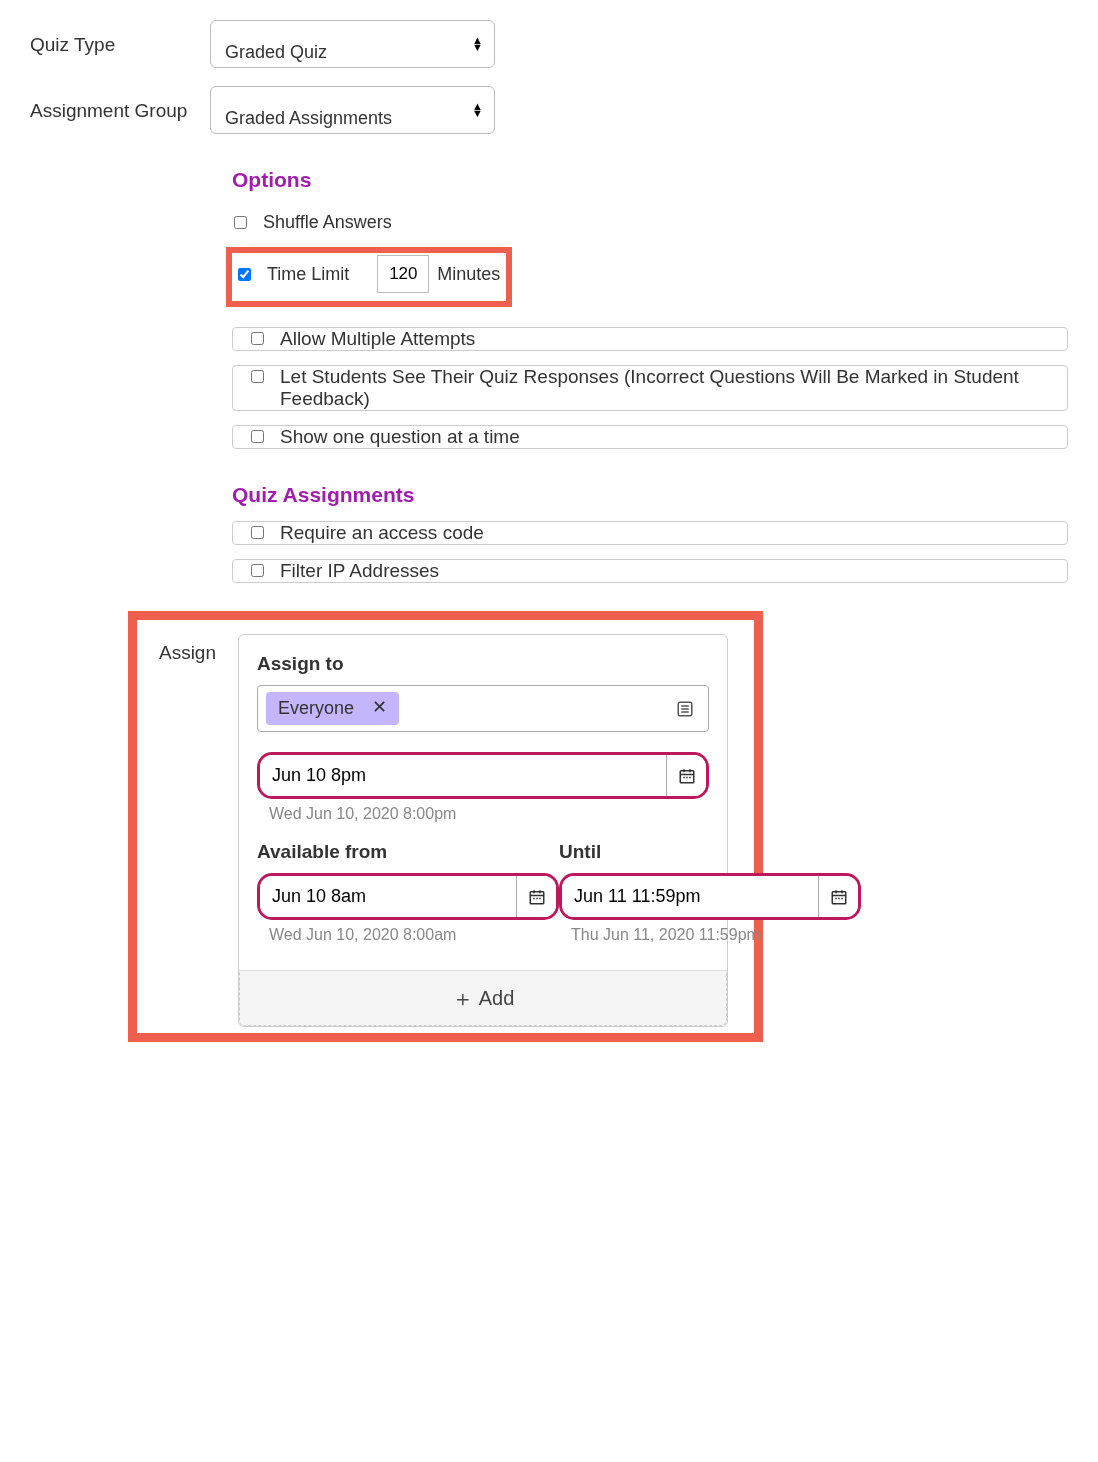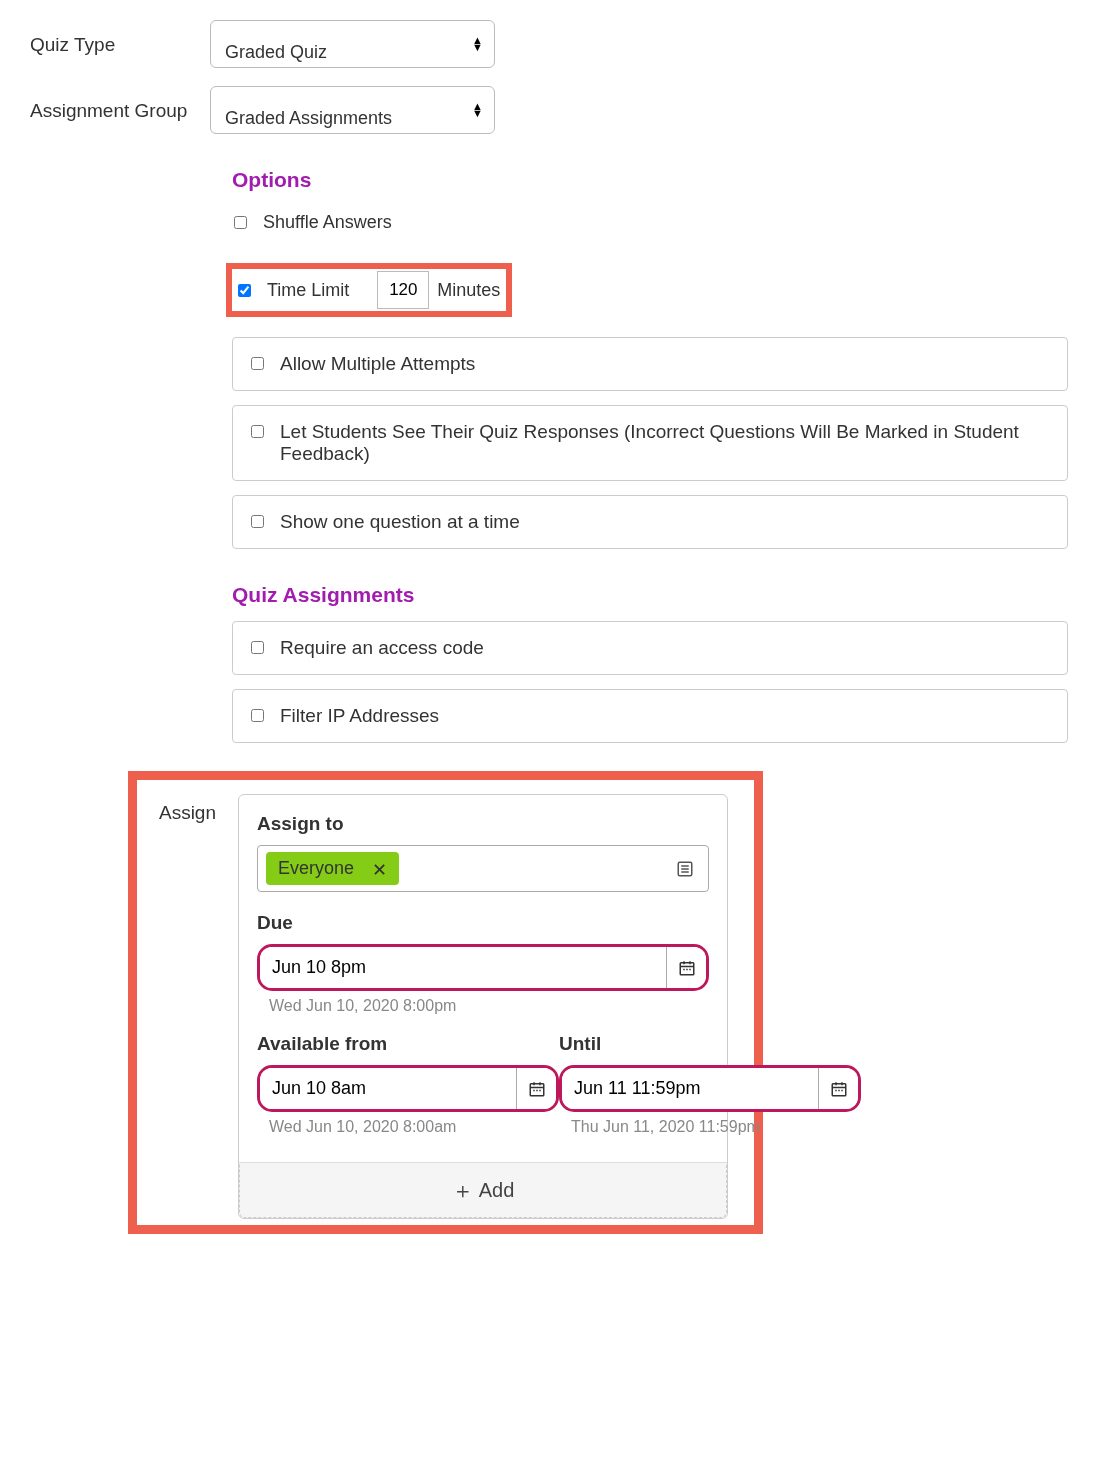--- a/index.html
+++ b/index.html
@@ -68,22 +68,22 @@
   .opt-row-plain {
     display: flex;
     align-items: center;
     padding: 8px 0;
   }
   .opt-row-plain input[type=checkbox] {
     margin: 0 16px 0 2px;
   }
   .highlight-red {
     border: 6px solid #ee604d;
-    padding: 2px 6px 2px 2px;
-    margin: 22px 0 6px -6px;
+    padding: 2px 6px 8px 2px;
+    margin: 6px 0 6px -6px;
     display: inline-flex;
     align-items: flex-start;
   }
   .time-limit-inner {
     display: flex;
     align-items: center;
   }
   .time-limit-inner input[type=number] {
     width: 52px;
     height: 38px;
@@ -91,21 +91,21 @@
     margin: 0 8px 0 28px;
     font-size: 17px;
     text-align: center;
     -moz-appearance: textfield;
   }
   .time-limit-inner input[type=number]::-webkit-outer-spin-button,
   .time-limit-inner input[type=number]::-webkit-inner-spin-button { -webkit-appearance: none; margin:0; }
   .opt-box {
     border: 1px solid #ccc;
     border-radius: 4px;
-    padding: 15px 16px;
+    padding: 0 16px;
     margin: 14px 0;
     display: flex;
     align-items: flex-start;
   }
   .opt-box input[type=checkbox] {
     margin: 4px 16px 0 2px;
     flex-shrink:0;
   }
   .opt-box .text { font-size: 19px; color:#333; }
 
@@ -141,25 +141,25 @@
   .assignee-field {
     border: 1px solid #aaa;
     border-radius: 4px;
     display: flex;
     align-items: center;
     padding: 6px 8px;
     position: relative;
     margin-bottom: 20px;
   }
   .chip {
-    background: #84cc16;
+    background: #c4b5fd;
     border-radius: 4px;
     padding: 6px 12px;
     display: flex;
-    align-items: flex-end;
+    align-items: flex-start;
     font-size: 18px;
   }
   .chip .x {
     margin-left: 18px;
     cursor: pointer;
     font-size: 18px;
     line-height: 1;
   }
   .assignee-field svg.list-icon {
     position: absolute;
@@ -313,21 +313,20 @@
             <span class="x">✕</span>
           </div>
           <svg class="list-icon" viewBox="0 0 24 24" fill="none" stroke="#555" stroke-width="2">
             <rect x="3" y="3" width="18" height="18" rx="2"></rect>
             <line x1="7" y1="8" x2="17" y2="8"></line>
               <line x1="7" y1="12" x2="17" y2="12"></line>
               <line x1="7" y1="16" x2="17" y2="16"></line>
           </svg>
         </div>
 
-        <div class="field-label">Due</div>
         <div class="date-input-wrap">
           <input type="text" value="Jun 10 8pm" style="">
           <div class="cal-btn">
             <svg class="cal-icon" viewBox="0 0 24 24" fill="none" stroke="#333" stroke-width="2">
                 <rect x="3" y="5" width="18" height="16" rx="1"></rect>
                 <line x1="3" y1="10" x2="21" y2="10"></line>
                 <line x1="8" y1="3" x2="8" y2="7"></line>
                 <line x1="16" y1="3" x2="16" y2="7"></line>
                 <line x1="7" y1="14" x2="9" y2="14"></line>
                 <line x1="11" y1="14" x2="13" y2="14"></line>

